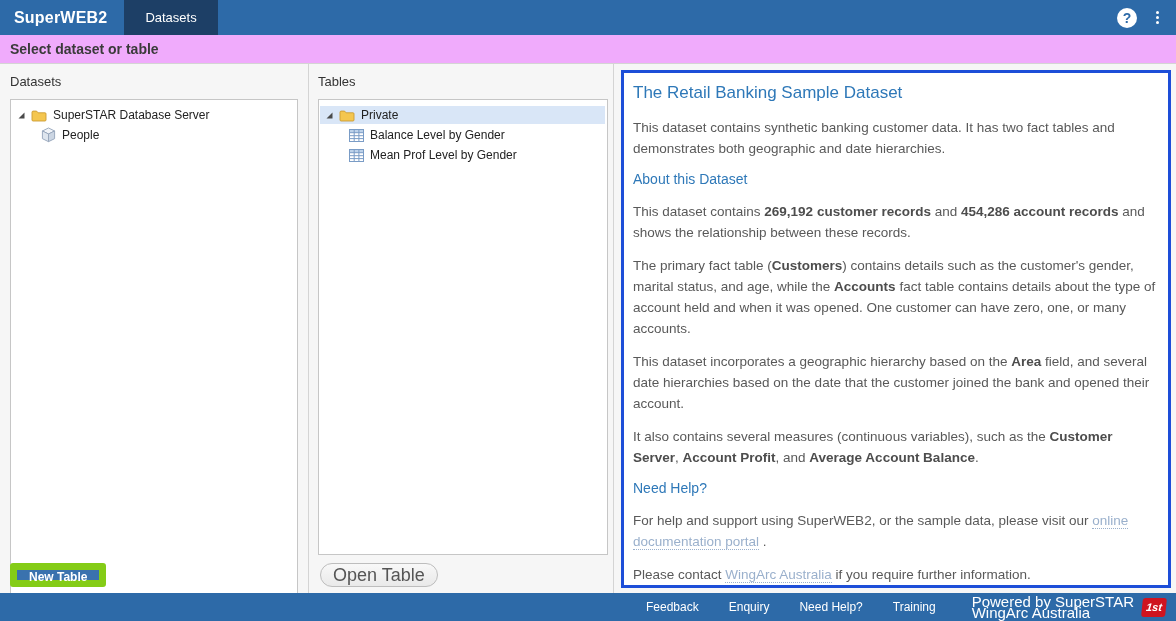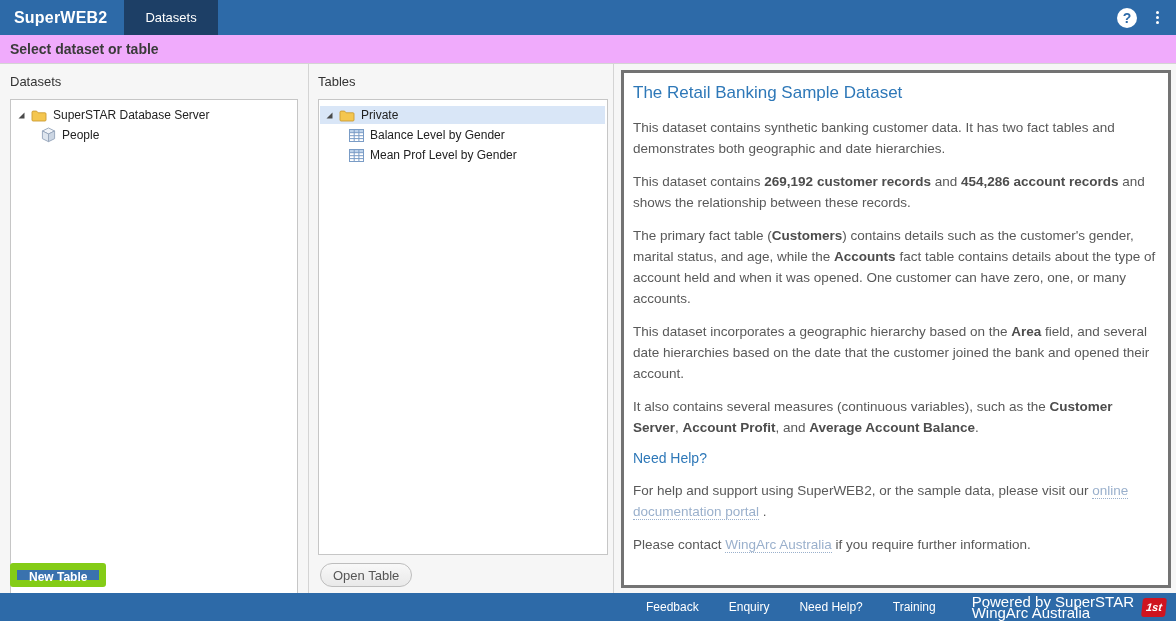--- a/index.html
+++ b/index.html
@@ -26,23 +26,23 @@
   .vdivider { position:absolute; top:0; width:1px; height:529px; background:#d4d4d4; }
   .panel-heading { position:absolute; font-size:13px; color:#333; }
   .tree-box { position:absolute; background:#fff; border:1px solid #c6c6c6; padding-top:5px; overflow:hidden; }
   .tree-row { position:relative; height:20px; display:flex; align-items:center; font-size:12px; color:#222; white-space:nowrap; cursor:pointer; }
   .tree-row > * { position:relative; z-index:1; }
   .tree-row .selbg { position:absolute; z-index:0; top:1px; bottom:1px; right:2px; background:#d9e6f7; }
   .expander { width:9px; height:9px; margin-right:5px; display:inline-flex; }
   .tree-icon { display:inline-flex; margin-right:6px; }
   
   .btn-primary { position:absolute; height:24px; padding:0 12px; background:#3a72ae; border:7px solid #84cc16; border-radius:3px; color:#fff; font-weight:bold; font-size:12px; font-family:"Liberation Sans",sans-serif; cursor:pointer; }
-  .btn-default { position:absolute; height:24px; padding:0 12px; background:linear-gradient(#f8f8f8,#e9e9e9); border:1px solid #bdbdbd; border-radius:12px; color:#555; font-size:13px; font-family:"Liberation Sans",sans-serif; cursor:pointer; }
+  .btn-default { position:absolute; height:24px; padding:0 12px; background:linear-gradient(#f8f8f8,#e9e9e9); border:1px solid #bdbdbd; border-radius:12px; color:#555; font-size:18px; font-family:"Liberation Sans",sans-serif; cursor:pointer; }
   
-  .details { position:absolute; left:621px; top:6px; width:550px; height:518px; border:3px solid #737373; background:#fff; padding:2px 10px 0 9px; overflow:hidden; }
+  .details { position:absolute; left:621px; top:6px; width:550px; height:518px; border:3px solid #1d4ed8; background:#fff; padding:2px 10px 0 9px; overflow:hidden; }
   .details h1 { font-size:17px; font-weight:normal; color:#2e78b8; margin:8px 0 14px; }
   .details h2 { font-size:14px; font-weight:normal; color:#2e78b8; margin:12px 0 14px; }
   .details p { font-size:13.5px; line-height:21px; color:#595959; margin:0 0 12px; }
   .details b { color:#4d4d4d; }
   .details .lnk { color:#9ab0cc; border-bottom:1px dotted #9ab0cc; cursor:pointer; }
   
   .footer { position:absolute; top:593px; left:0; width:1176px; height:28px; background:#2d6aa8; display:flex; align-items:center; color:#fff; }
   .footer-links { margin-left:auto; display:flex; gap:30px; font-size:12px; }
   .footer-links span { cursor:pointer; }
   .powered { font-size:15px; line-height:11.5px; margin-left:36px; white-space:nowrap; }
@@ -139,20 +139,21 @@
           </svg>
         </span>
         <span>Mean Prof Level by Gender</span>
       </div>
     </div>
   <button class="btn-default" style="left:320px; top:499px;">Open Table</button>
 
   <div class="details" id="details-content">
       <h1>The Retail Banking Sample Dataset</h1>
       <p><span>This dataset contains synthetic banking customer data. It has two fact tables and demonstrates both geographic and date hierarchies.</span></p>
+      <h2>About this Dataset</h2>
       <p><span>This dataset contains </span><b>269,192 customer records</b><span> and </span><b>454,286 account records</b><span> and shows the relationship between these records.</span></p>
       <p><span>The primary fact table (</span><b>Customers</b><span>) contains details such as the customer's gender, marital status, and age, while the </span><b>Accounts</b><span> fact table contains details about the type of account held and when it was opened. One customer can have zero, one, or many accounts.</span></p>
       <p><span>This dataset incorporates a geographic hierarchy based on the </span><b>Area</b><span> field, and several date hierarchies based on the date that the customer joined the bank and opened their account.</span></p>
       <p><span>It also contains several measures (continuous variables), such as the </span><b>Customer Server</b><span>, </span><b>Account Profit</b><span>, and </span><b>Average Account Balance</b><span>.</span></p>
       <h2>Need Help?</h2>
       <p><span>For help and support using SuperWEB2, or the sample data, please visit our </span><span class="lnk">online documentation portal</span><span> .</span></p>
       <p><span>Please contact </span><span class="lnk">WingArc Australia</span><span> if you require further information.</span></p>
     </div>
 </div>
 

